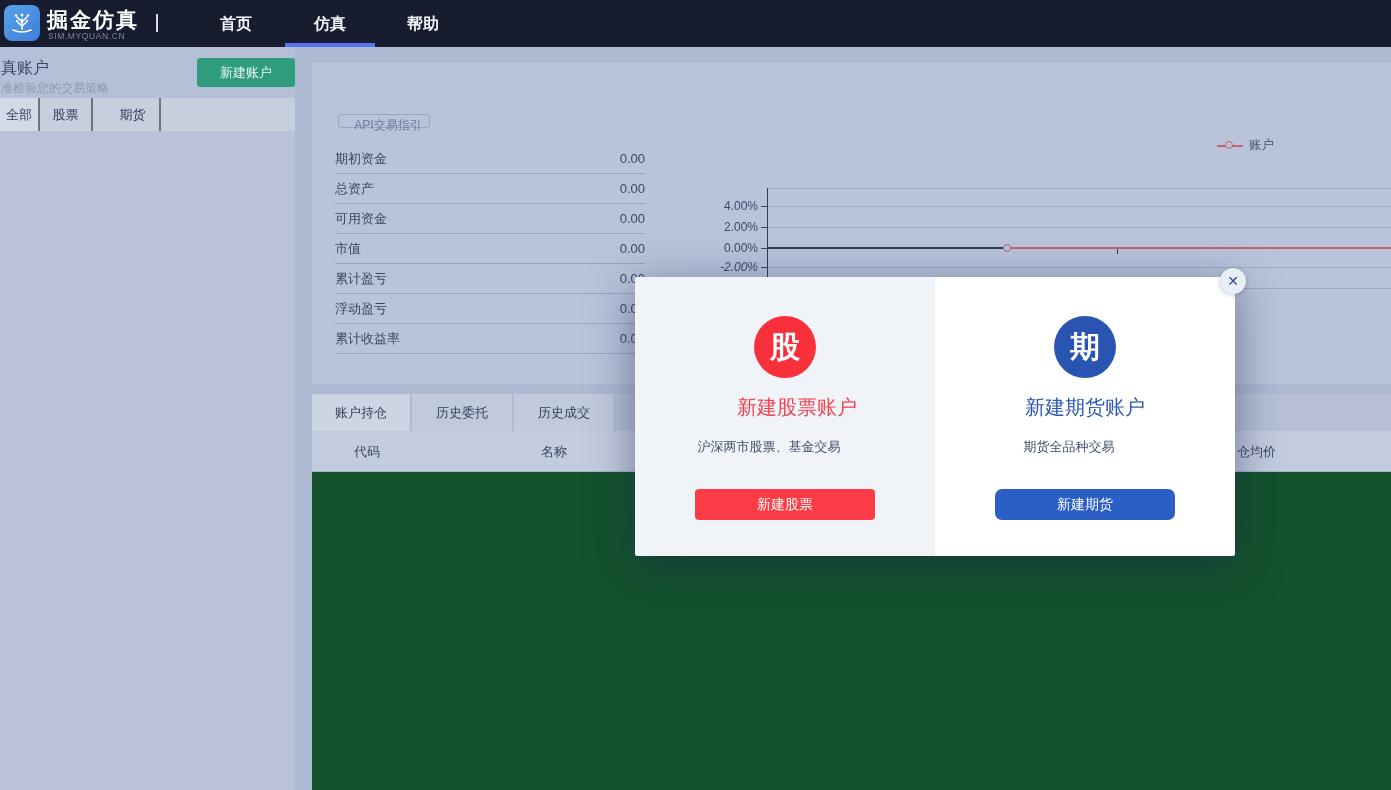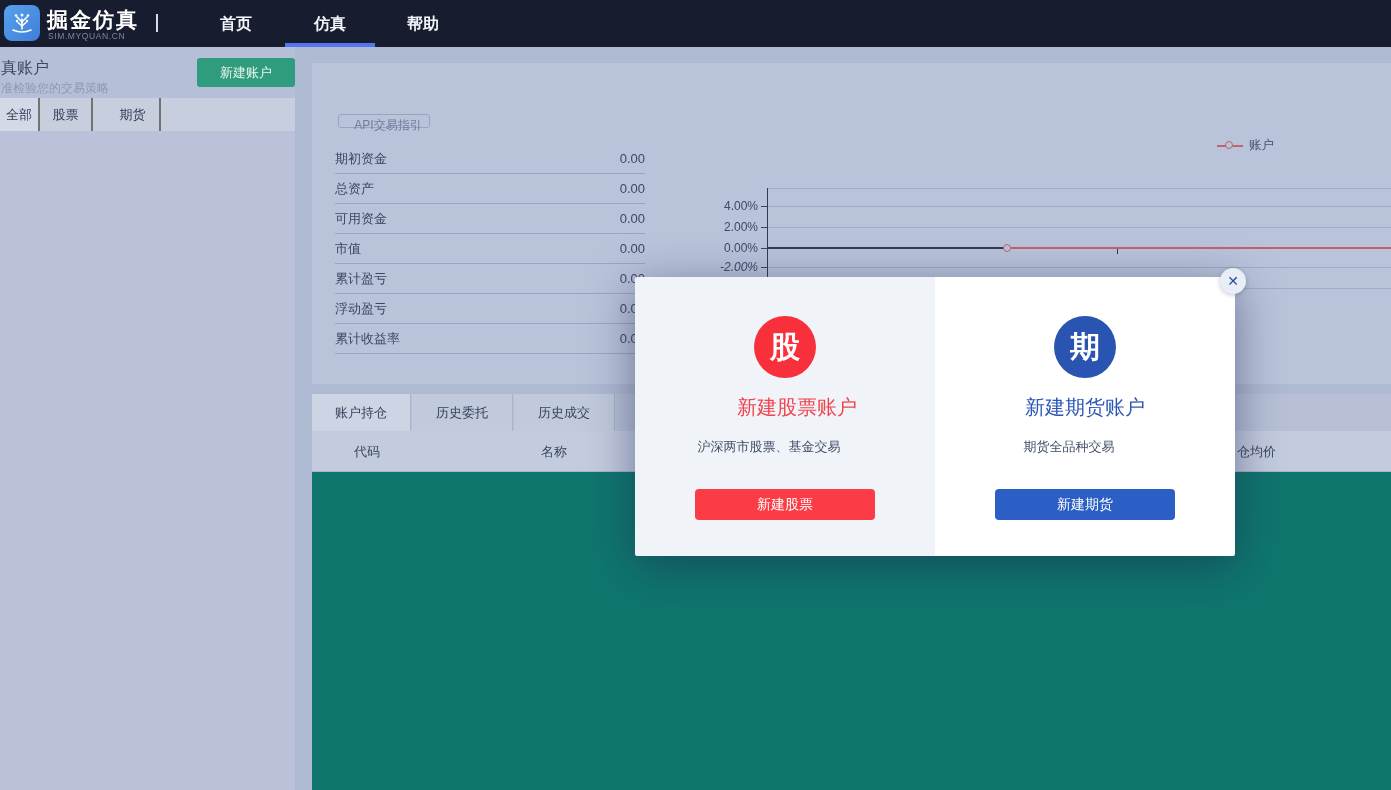--- a/index.html
+++ b/index.html
@@ -48,21 +48,21 @@
   .series-line { position:absolute; height:2px; background:#c2626e; }
   .series-marker { position:absolute; width:8px; height:8px; border:1.5px solid #c2626e; border-radius:50%; background:#b9c3da; }
   .xtick { position:absolute; width:1px; height:5px; background:#2f3b57; }
   .legend { position:absolute; left:905px; top:74px; display:flex; align-items:center; cursor:pointer; }
   .legend-symbol { position:relative; width:26px; height:9px; }
   .legend-symbol .l-line { position:absolute; left:0; top:4px; width:26px; height:1.5px; background:#c2636f; }
   .legend-symbol .l-circle { position:absolute; left:8px; top:0; width:8px; height:8px; border:1.5px solid #c2636f;
                              border-radius:50%; background:#b9c3da; }
   .legend-text { margin-left:6px; font-size:12.5px; color:#4a5570; }
 
-  .card2 { position:absolute; left:312px; top:394px; width:1079px; height:396px; background:#0f766e; }
+  .card2 { position:absolute; left:312px; top:394px; width:1079px; height:396px; background:#14532d; }
   .strip2 { position:absolute; left:0; top:0; width:1079px; height:37px; background:#b7c0d6; }
   .main-tab { position:absolute; top:0; height:37px; line-height:37px; text-align:center; font-size:13px; color:#37425d;
               background:#c1cadc; border-right:1px solid #aab4ca; cursor:pointer; }
   .main-tab.active { background:#cdd4e3; }
   .thead { position:absolute; left:0; top:37px; width:1079px; height:41px; background:#c3cbdf;
            border-bottom:1px solid #aab4ca; }
   .th { position:absolute; top:0; height:41px; line-height:41px; font-size:13px; color:#3a465f; }
 
   
   .modal { position:absolute; left:635px; top:277px; width:600px; height:279px; display:flex; z-index:20;
@@ -74,21 +74,21 @@
            color:#ffffff; font-size:30px; font-weight:bold; line-height:62px; text-align:center; }
   .badge.red { background:#f8303c; }
   .badge.blue { background:#2a54b2; }
   .pane-title { position:absolute; left:0; top:117px; width:300px; text-align:center; font-size:20px; }
   .pane-title.red { color:#f2424e;padding-left:24px; }
   .pane-title.blue { color:#2b56b8; }
   .pane-desc { position:absolute; left:0; top:161px; width:268px; text-align:center; font-size:13px; color:#414d66; }
   .pane-btn { position:absolute; left:60px; top:212px; width:180px; height:31px; border:none; border-radius:4px;
               color:#ffffff; font-size:14px; cursor:pointer; }
   .pane-btn.red { background:#fb3c46; }
-  .pane-btn.blue { background:#2c5fc6; }
+  .pane-btn.blue { background:#2c5fc6;border-radius:7px; }
   .modal-close { position:absolute; left:585px; top:-9px; width:26px; height:26px; border-radius:50%;
                  background:#e9edf5; color:#2b4a9e; font-size:14px; font-weight:bold; line-height:26px;
                  text-align:center; cursor:pointer; box-shadow:0 1px 5px rgba(20,30,60,.25); }
 </style>
 </head>
 <body>
 
 <div class="topbar">
   <div class="logo-tile">
     <svg width="26" height="26" viewBox="0 0 26 26">

